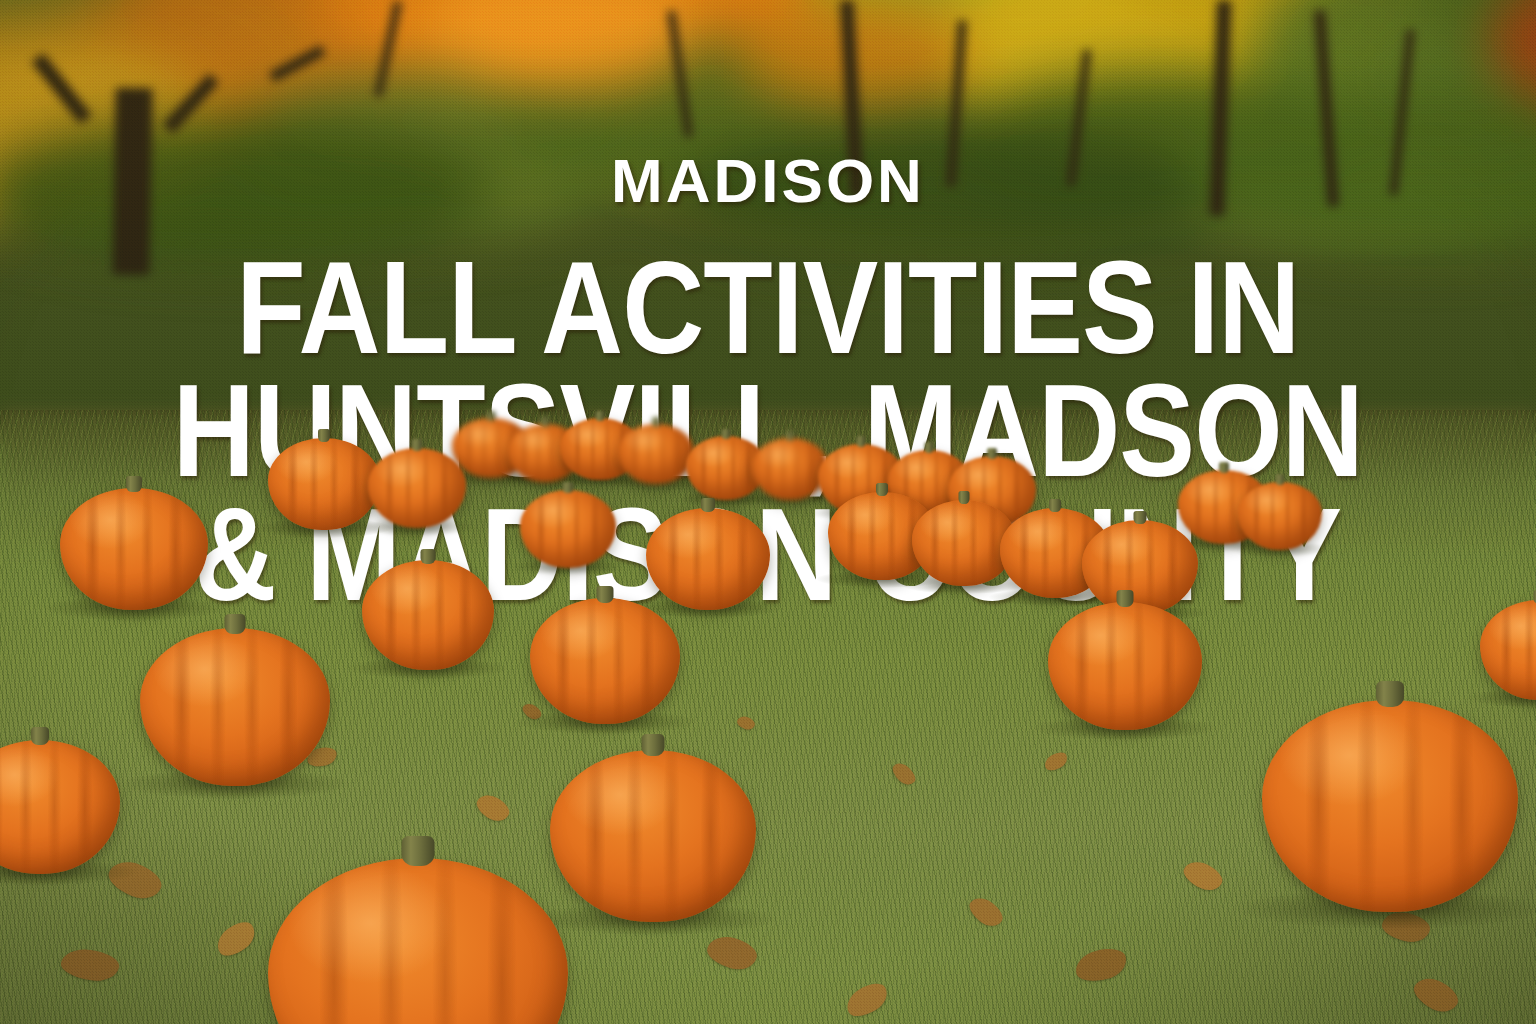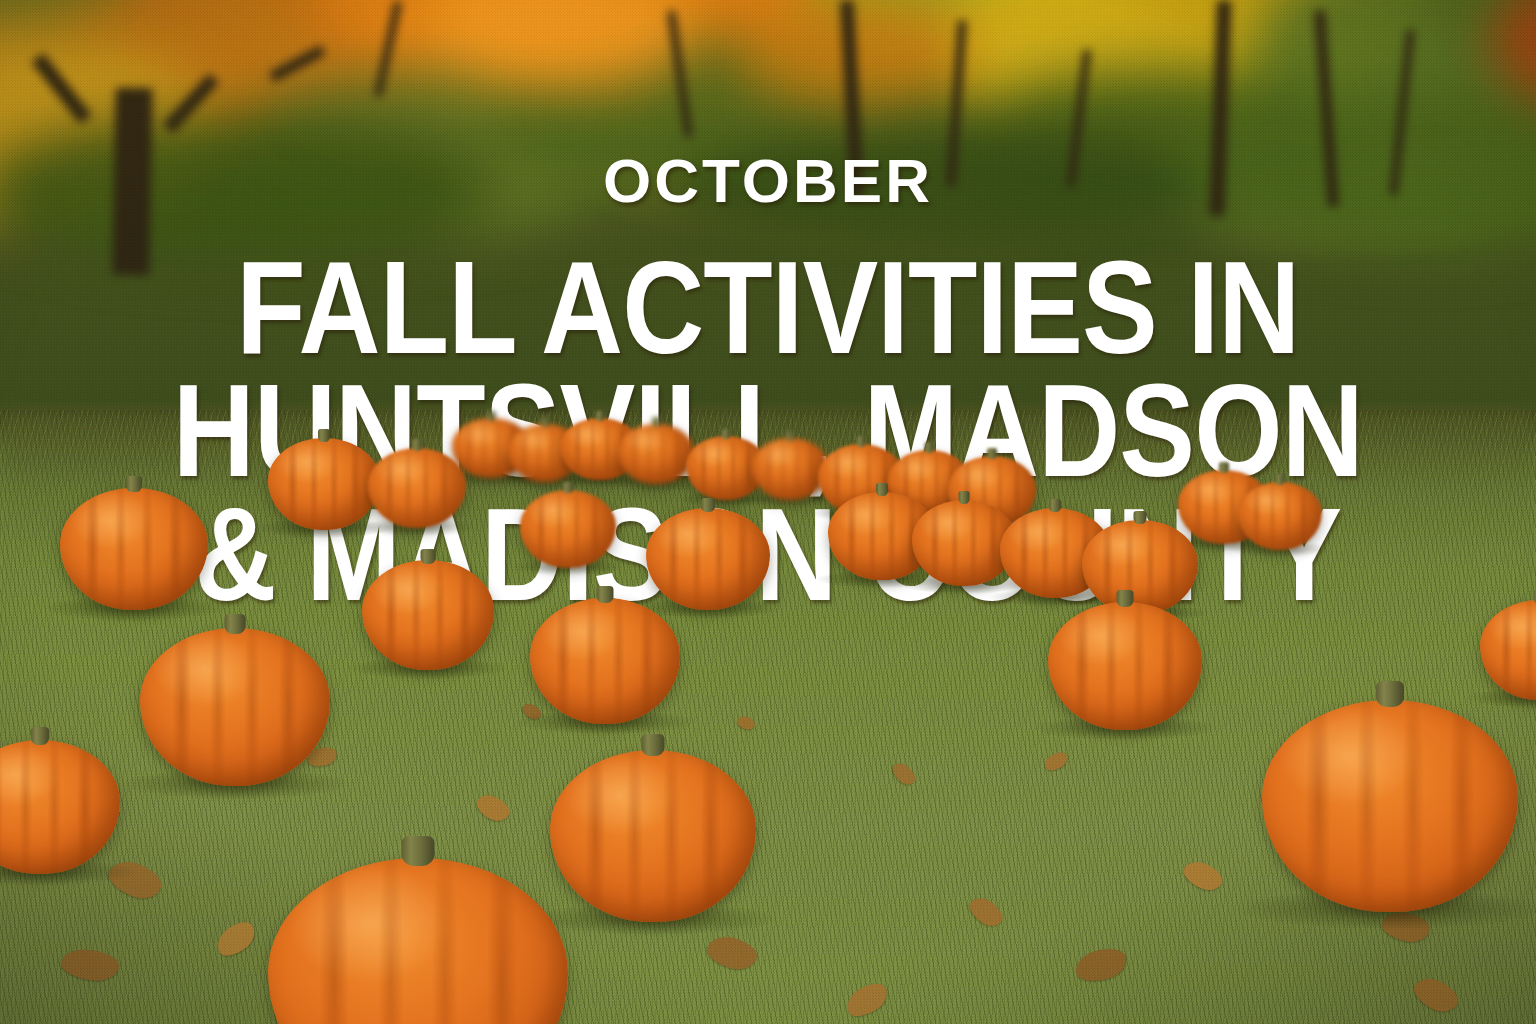--- a/index.html
+++ b/index.html
@@ -393,21 +393,21 @@
           <div class="ribs"></div>
           <div class="stem" style="width: 9px; height: 11px; top: -8px;"></div>
         </div>
       </div>
 
     <div class="grade"></div>
     <div class="grain"></div>
   </div>
 
   <div class="overlay">
-    <div class="kicker">OCTOBER</div>
+    <div class="kicker">MADISON</div>
 
     <div class="headline" id="headline">
         <span class="ln">FALL ACTIVITIES IN</span>
         <span class="ln">HUNTSVILL, MADSON</span>
         <span class="ln">&amp; MADISON COUNTY</span>
       </div>
   </div>
 
 </div>
 

